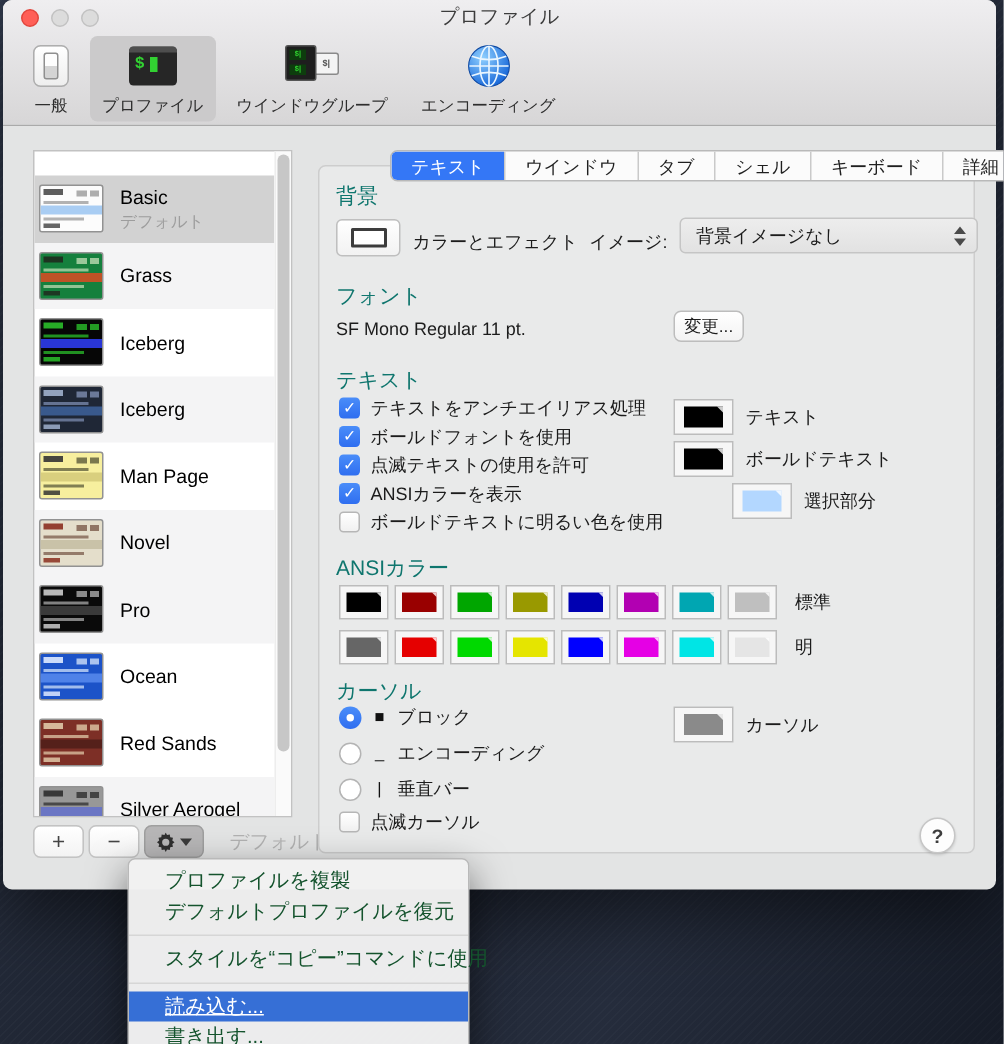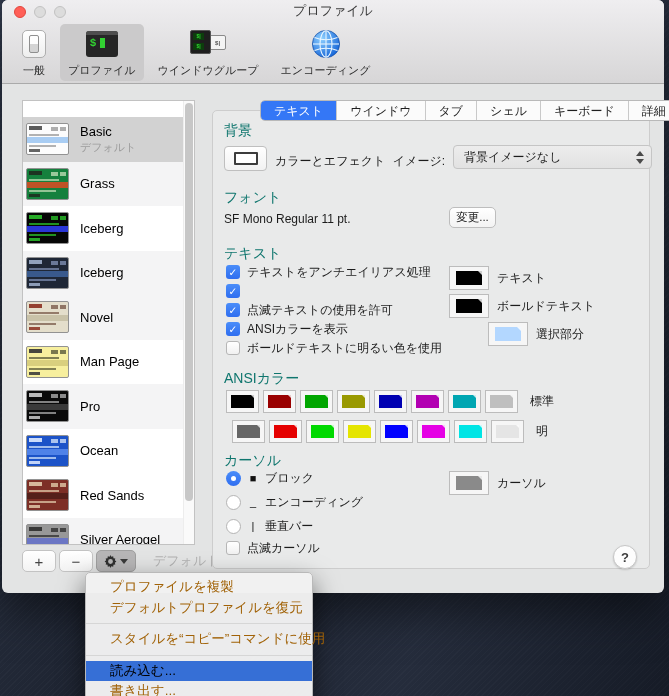--- a/index.html
+++ b/index.html
@@ -127,22 +127,22 @@
   .ansi-label { margin-left:8px; }
 
   .help-btn { left:611px; top:460px; width:24px; height:24px; border-radius:50%; background:#fdfdfd; border:1px solid #c6c6c6; box-shadow:0 1px 2px rgba(0,0,0,.15); display:flex; align-items:center; justify-content:center; font-size:13px; font-weight:bold; color:#3c3c3c; }
 
   
   .ctx-menu {
     position:absolute; left:85px; top:572px; width:228px; z-index:10;
     background:rgba(241,241,241,.98); border:1px solid #b9b9b9; border-radius:5px;
     padding:4px 0; box-shadow:0 10px 26px rgba(0,0,0,.55);
   }
-  .menu-item { font-size:13.5px; color:#a16207; line-height:20.5px; padding:0 12px 0 24px; white-space:nowrap; }
-  .menu-item.highlighted { background:#366fd6; color:#000000; }
+  .menu-item { font-size:13.5px; color:#14532d; line-height:20.5px; padding:0 12px 0 24px; white-space:nowrap; }
+  .menu-item.highlighted { background:#366fd6; color:#ffffff;text-decoration:underline; }
   .menu-sep { height:1px; background:#d6d6d6; margin:5px 0; }
 </style>
 </head>
 <body>
 
 <div class="window">
   <div class="header">
     <div class="title-row">
       <div class="lights">
         <span class="light red"></span>
@@ -260,48 +260,48 @@
               <span class="t-d2" style="background: rgb(126, 142, 178);"></span>
               <span class="t-l1" style="background: rgb(126, 142, 178);"></span>
               <span class="t-l2" style="background: rgb(126, 142, 178);"></span>
               <span class="t-band" style="background: rgb(57, 89, 140);"></span>
               <span class="t-foot" style="background: rgb(159, 176, 204);"></span>
             </div>
             <div class="p-text">
               <div class="p-name">Iceberg</div>
             </div>
           </div>
+          <div class="p-row">
+            <div class="thumb" style="background: rgb(247, 239, 158);">
+              <span class="t-chip" style="background: rgb(51, 51, 51);"></span>
+              <span class="t-d1" style="background: rgb(90, 90, 58);"></span>
+              <span class="t-d2" style="background: rgb(90, 90, 58);"></span>
+              <span class="t-l1" style="background: rgb(90, 90, 58);"></span>
+              <span class="t-l2" style="background: rgb(90, 90, 58);"></span>
+              <span class="t-band" style="background: rgb(217, 207, 126);"></span>
+              <span class="t-foot" style="background: rgb(51, 51, 51);"></span>
+            </div>
+            <div class="p-text">
+              <div class="p-name">Man Page</div>
+            </div>
+          </div>
           <div class="p-row alt">
             <div class="thumb" style="background: rgb(228, 222, 203);">
               <span class="t-chip" style="background: rgb(139, 47, 31);"></span>
               <span class="t-d1" style="background: rgb(122, 90, 74);"></span>
               <span class="t-d2" style="background: rgb(122, 90, 74);"></span>
               <span class="t-l1" style="background: rgb(122, 90, 74);"></span>
               <span class="t-l2" style="background: rgb(122, 90, 74);"></span>
               <span class="t-band" style="background: rgb(201, 194, 168);"></span>
               <span class="t-foot" style="background: rgb(139, 47, 31);"></span>
             </div>
             <div class="p-text">
               <div class="p-name">Novel</div>
             </div>
           </div>
-          <div class="p-row">
-            <div class="thumb" style="background: rgb(247, 239, 158);">
-              <span class="t-chip" style="background: rgb(51, 51, 51);"></span>
-              <span class="t-d1" style="background: rgb(90, 90, 58);"></span>
-              <span class="t-d2" style="background: rgb(90, 90, 58);"></span>
-              <span class="t-l1" style="background: rgb(90, 90, 58);"></span>
-              <span class="t-l2" style="background: rgb(90, 90, 58);"></span>
-              <span class="t-band" style="background: rgb(217, 207, 126);"></span>
-              <span class="t-foot" style="background: rgb(51, 51, 51);"></span>
-            </div>
-            <div class="p-text">
-              <div class="p-name">Man Page</div>
-            </div>
-          </div>
           <div class="p-row alt">
             <div class="thumb" style="background: rgb(10, 10, 10);">
               <span class="t-chip" style="background: rgb(204, 204, 204);"></span>
               <span class="t-d1" style="background: rgb(171, 171, 171);"></span>
               <span class="t-d2" style="background: rgb(171, 171, 171);"></span>
               <span class="t-l1" style="background: rgb(171, 171, 171);"></span>
               <span class="t-l2" style="background: rgb(171, 171, 171);"></span>
               <span class="t-band" style="background: rgb(58, 58, 58);"></span>
               <span class="t-foot" style="background: rgb(204, 204, 204);"></span>
             </div>
@@ -398,20 +398,21 @@
     <div class="abs push-btn change-btn" style="top:122px;">変更...</div>
 
     <div class="abs sec-title" style="left:222px; top:160px;">テキスト</div>
     <div class="abs" style="left:224px; top:179px;">
         <div class="cb-row" style="margin-bottom: 3px;">
           <span class="checkbox on">✓</span>
           <span class="lbl">テキストをアンチエイリアス処理</span>
         </div>
         <div class="cb-row" style="margin-bottom: 3px;">
           <span class="checkbox on">✓</span>
+          <span class="lbl">ボールドフォントを使用</span>
         </div>
         <div class="cb-row" style="margin-bottom: 3px;">
           <span class="checkbox on">✓</span>
           <span class="lbl">点滅テキストの使用を許可</span>
         </div>
         <div class="cb-row" style="margin-bottom: 3px;">
           <span class="checkbox on">✓</span>
           <span class="lbl">ANSIカラーを表示</span>
         </div>
         <div class="cb-row" style="margin-bottom: 3px;">
@@ -434,21 +435,21 @@
         </div>
         <div class="well-row" style="margin-bottom: 4px; padding-left: 39px;">
           <span class="well">
             <span class="well-swatch" style="background: rgb(179, 215, 255);"></span>
           </span>
           <span class="lbl">選択部分</span>
         </div>
       </div>
 
     <div class="abs sec-title" style="left:222px; top:285px;">ANSIカラー</div>
-    <div class="abs" style="left:224px; top:305px; display:flex; flex-direction:column; gap:7px;align-items:center;">
+    <div class="abs" style="left:224px; top:305px; display:flex; flex-direction:column; gap:7px;">
         <div class="ansi-row">
           <span class="ansi-well">
             <span class="ansi-swatch" style="background: rgb(0, 0, 0);"></span>
           </span>
           <span class="ansi-well">
             <span class="ansi-swatch" style="background: rgb(153, 0, 0);"></span>
           </span>
           <span class="ansi-well">
             <span class="ansi-swatch" style="background: rgb(0, 166, 0);"></span>
           </span>

